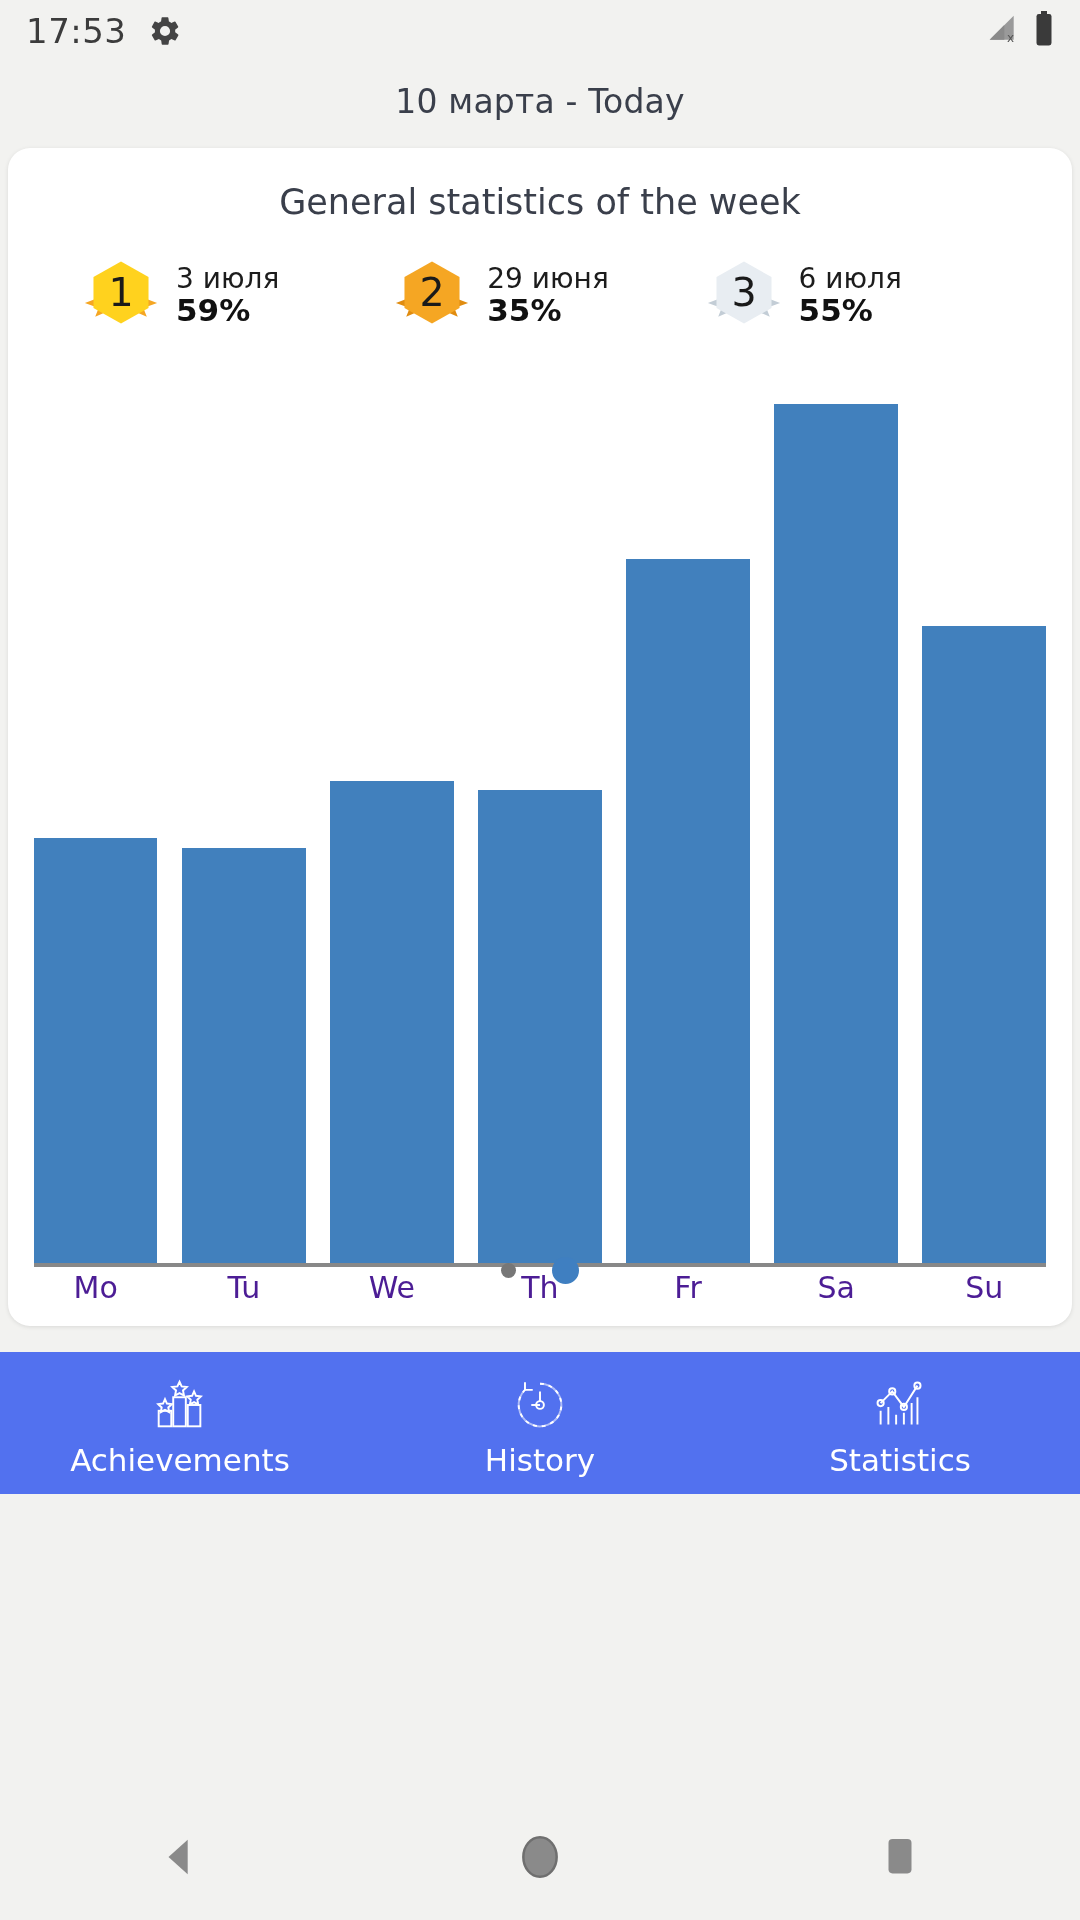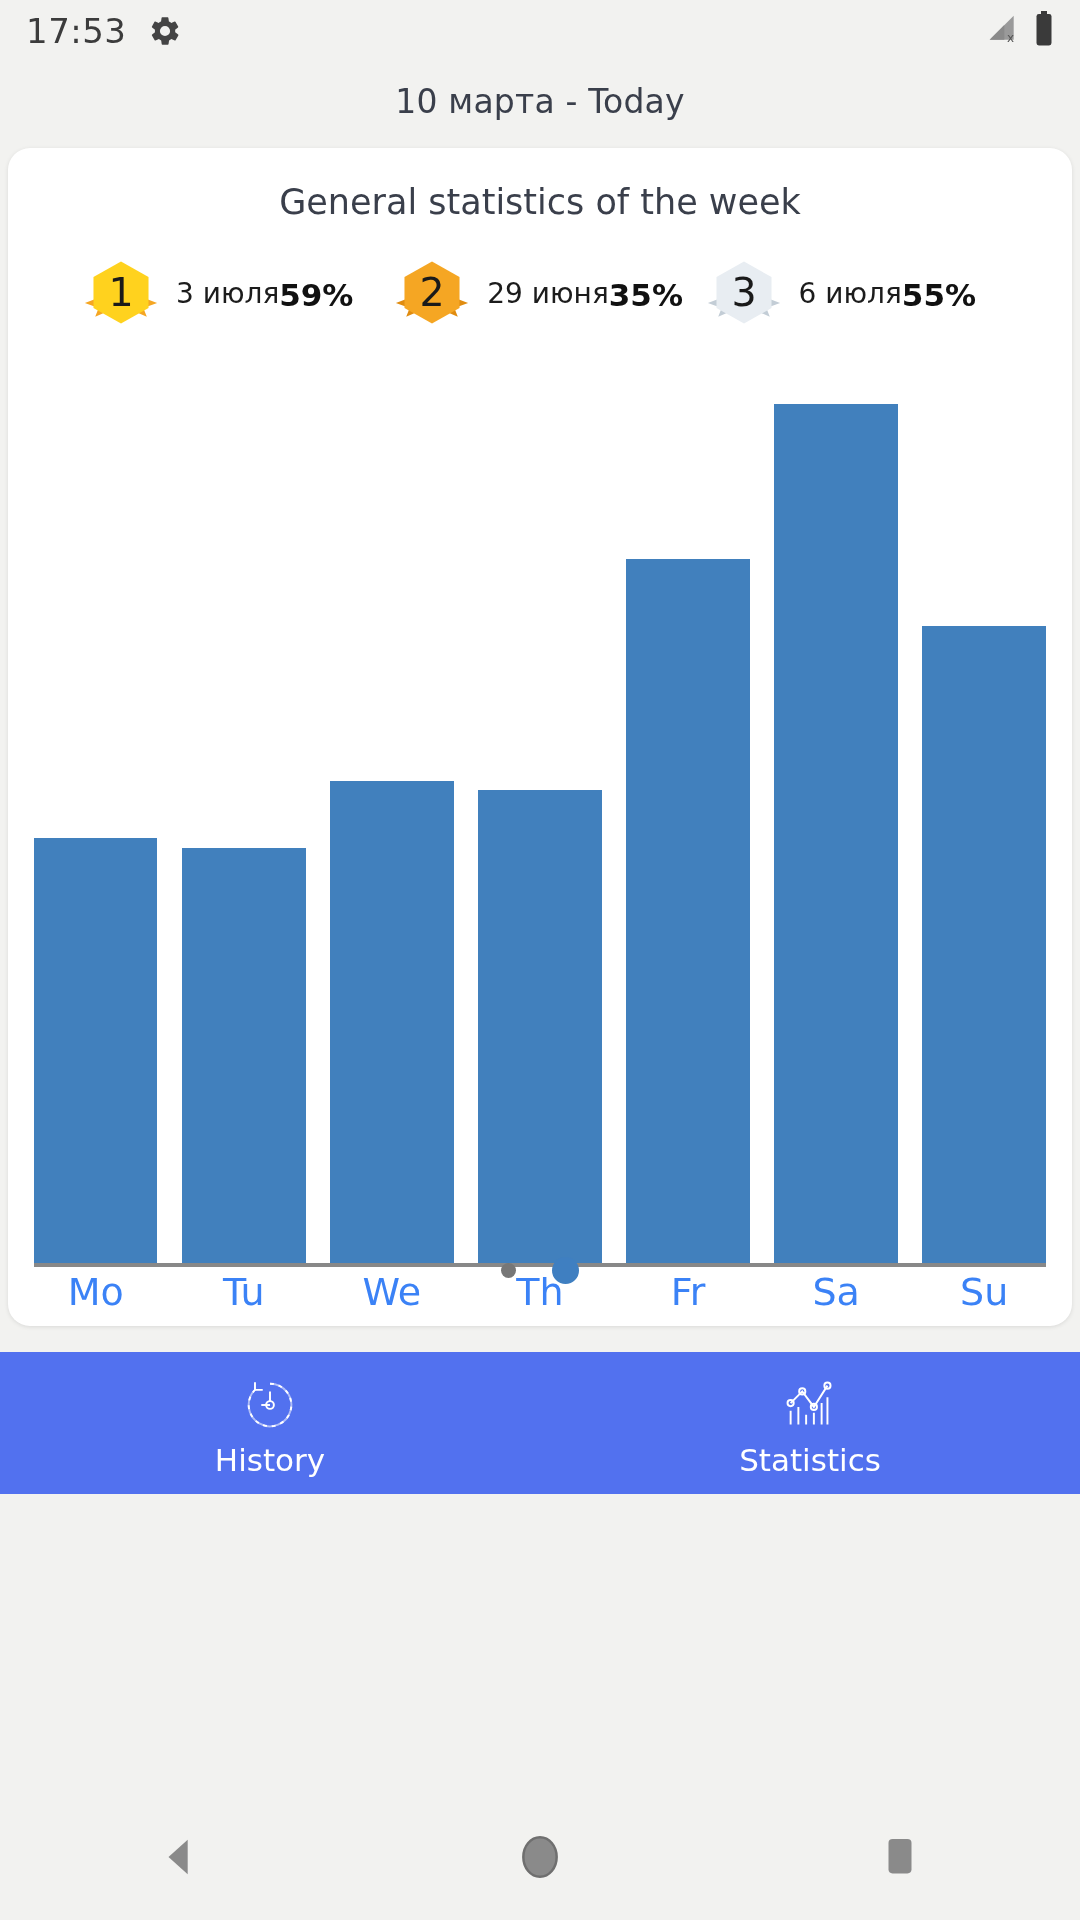--- a/index.html
+++ b/index.html
@@ -90,21 +90,21 @@
     display: flex;
     padding: 0 60px 0 70px;
   }
   .medal-item {
     display: flex;
     align-items: center;
     gap: 12px;
     width: 33.33%;
   }
   .medal-badge { position: relative; width: 86px; height: 86px; flex: none; }
-  .medal-text { display: flex; justify-content: space-between; line-height: 1.08; }
+  .medal-text { display: flex; flex-direction: column; justify-content: space-between; line-height: 1.08; }
   .medal-date { font-size: 28px; color: #1c1c1c; font-family: "DejaVu Sans", sans-serif; }
   .medal-pct  { font-size: 31px; color: #111111; font-weight: bold; font-family: "DejaVu Sans", sans-serif; }
 
   
   #chart-area {
     position: absolute;
     top: 150px;
     left: 26px;
     width: 1012px;
     height: 1012px;
@@ -141,22 +141,22 @@
     position: absolute;
     left: 0;
     top: 972px;
     width: 1012px;
     display: flex;
     justify-content: space-between;
   }
   .axis-label {
     width: 12.2%;
     text-align: center;
-    font-size: 38px;
-    color: #3b82f6;
+    font-size: 30px;
+    color: #4c1d95;
     font-family: "DejaVu Sans", sans-serif;
   }
 
   
   #page-dots {
     position: absolute;
     bottom: 42px;
     left: 0;
     width: 100%;
     display: flex;
@@ -329,20 +329,33 @@
 
   <div id="page-dots">
       <span class="dot inactive"></span>
       <span class="dot active"></span>
     </div>
 
 </div>
 
 <div id="bottom-nav">
 
+  <div class="nav-tab">
+    <span class="nav-icon">
+      <svg width="62" height="62" viewBox="0 0 64 64" fill="none" stroke="#ffffff" stroke-width="2">
+        <rect x="10" y="38" width="13" height="16"></rect>
+        <rect x="25" y="24" width="13" height="30"></rect>
+        <rect x="40" y="32" width="13" height="22"></rect>
+        <path d="M16.5 26 l2 4.5 5 .6 -3.6 3.4 .9 4.9 -4.3-2.4 -4.3 2.4 .9-4.9 -3.6-3.4 5-.6z"></path>
+        <path d="M31.5 8 l2.2 4.8 5.3 .6 -3.9 3.6 1 5.2 -4.6-2.5 -4.6 2.5 1-5.2 -3.9-3.6 5.3-.6z"></path>
+        <path d="M46.5 18 l2 4.5 5 .6 -3.6 3.4 .9 4.9 -4.3-2.4 -4.3 2.4 .9-4.9 -3.6-3.4 5-.6z"></path>
+      </svg>
+    </span>
+    <span class="nav-label">Achievements</span>
+  </div>
 
   <div class="nav-tab">
     <span class="nav-icon">
       <svg width="62" height="62" viewBox="0 0 64 64" fill="none" stroke="#ffffff" stroke-width="2">
         <path d="M32 10 a22 22 0 1 1 -15.5 6.4" stroke-dasharray="4 5"></path>
         <path d="M32 10 a22 22 0 1 1 -15.5 6.4" stroke-dasharray="0" opacity="0.55"></path>
         <path d="M16.5 16.4 l0 -8 M16.5 16.4 l8 0"></path>
         <circle cx="32" cy="32" r="4"></circle>
         <path d="M32 28 v-10"></path>
         <path d="M32 32 h-9"></path>

